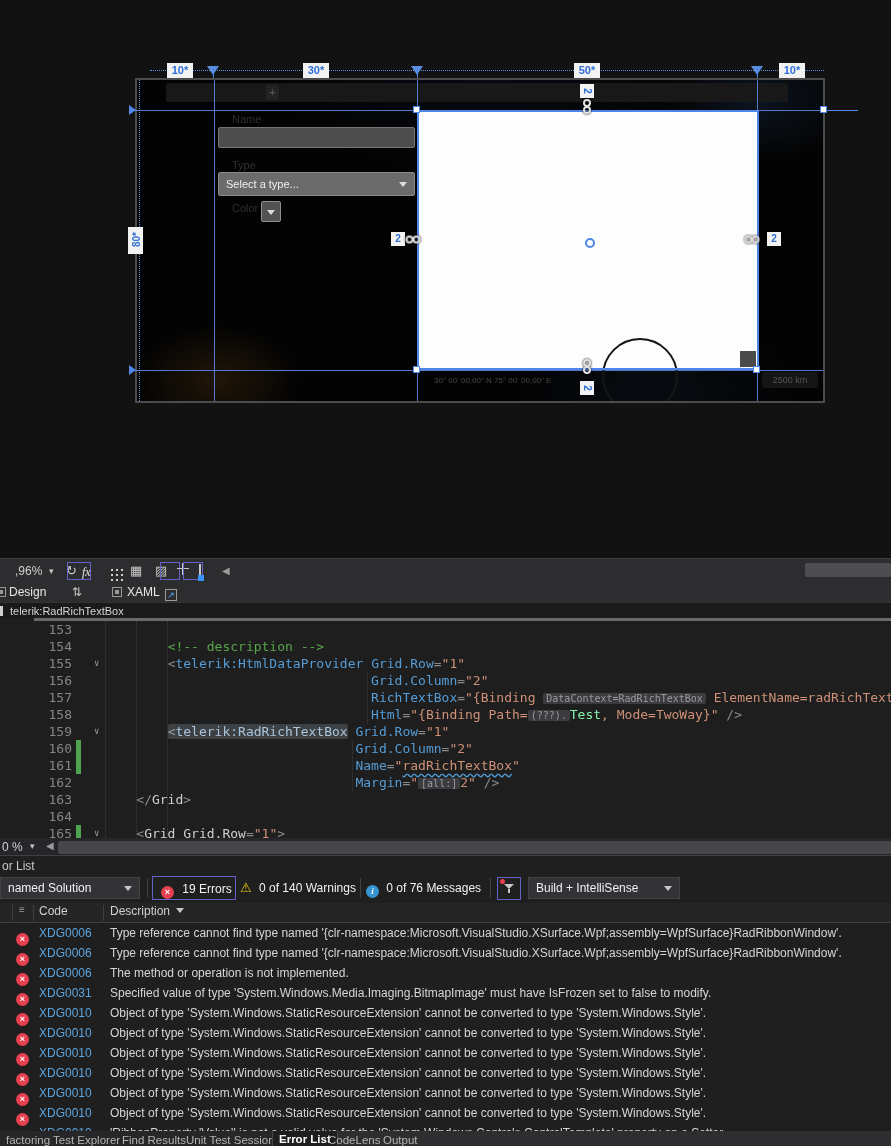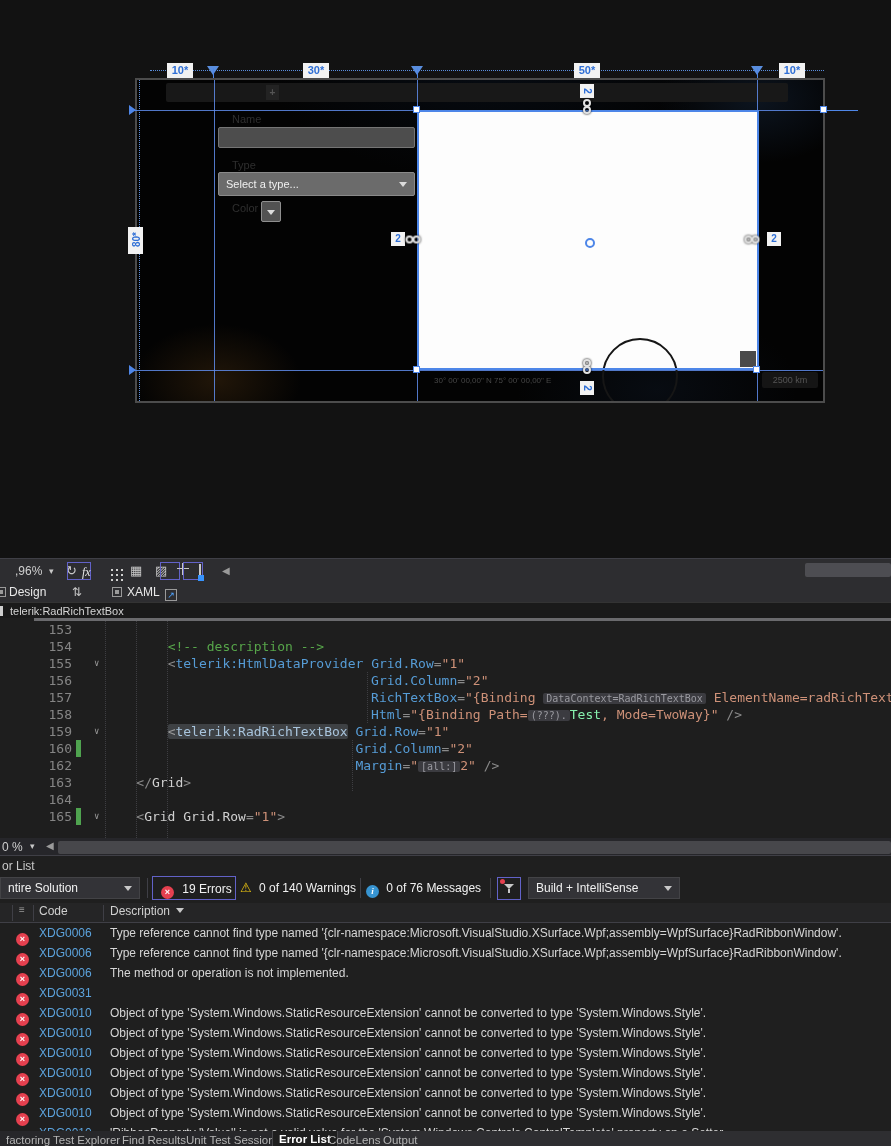--- a/index.html
+++ b/index.html
@@ -249,40 +249,41 @@
     <div class="igs" style="left:352px;top:119px;height:51px;"></div>
     <div>
         <div class="cl"><span class="ln">153</span><span class="code"></span></div>
         <div class="cl"><span class="ln">154</span><span class="code"><span class="tk-p">        </span><span class="tk-c">&lt;!-- description --&gt;</span></span></div>
         <div class="cl"><span class="ln">155</span><span class="fold">∨</span><span class="code"><span class="tk-p">        </span><span class="tk-g">&lt;</span><span class="tk-t">telerik:HtmlDataProvider</span><span class="tk-p"> </span><span class="tk-a">Grid.Row</span><span class="tk-g">=</span><span class="tk-v">"1"</span></span></div>
         <div class="cl"><span class="ln">156</span><span class="code"><span class="tk-p">                                  </span><span class="tk-a">Grid.Column</span><span class="tk-g">=</span><span class="tk-v">"2"</span></span></div>
         <div class="cl"><span class="ln">157</span><span class="code"><span class="tk-p">                                  </span><span class="tk-a">RichTextBox</span><span class="tk-g">=</span><span class="tk-v">"{Binding </span><span class="tk-ad">DataContext=RadRichTextBox</span><span class="tk-v"> ElementName=radRichTextBox}"</span></span></div>
         <div class="cl"><span class="ln">158</span><span class="code"><span class="tk-p">                                  </span><span class="tk-a">Html</span><span class="tk-g">=</span><span class="tk-v">"{Binding Path=</span><span class="tk-ad">(???).</span><span class="tk-gd">Test</span><span class="tk-v">, Mode=TwoWay}"</span><span class="tk-p"> </span><span class="tk-g">/&gt;</span></span></div>
         <div class="cl"><span class="ln">159</span><span class="fold">∨</span><span class="code"><span class="tk-p">        </span><span class="tk-hg">&lt;</span><span class="tk-ht">telerik:RadRichTextBox</span><span class="tk-p"> </span><span class="tk-a">Grid.Row</span><span class="tk-g">=</span><span class="tk-v">"1"</span></span></div>
         <div class="cl"><span class="ln">160</span><span class="chg"></span><span class="code"><span class="tk-p">                                </span><span class="tk-a">Grid.Column</span><span class="tk-g">=</span><span class="tk-v">"2"</span></span></div>
+        <div class="cl"><span class="ln">161</span><span class="chg"></span><span class="code"><span class="tk-p">                                </span><span class="tk-a">Name</span><span class="tk-g">=</span><span class="tk-v">"</span><span class="tk-wv">radRichTextBox</span><span class="tk-v">"</span></span></div>
         <div class="cl"><span class="ln">162</span><span class="code"><span class="tk-p">                                </span><span class="tk-a">Margin</span><span class="tk-g">=</span><span class="tk-v">"</span><span class="tk-ad">[all:]</span><span class="tk-v">2"</span><span class="tk-p"> </span><span class="tk-g">/&gt;</span></span></div>
         <div class="cl"><span class="ln">163</span><span class="code"><span class="tk-p">    </span><span class="tk-g">&lt;/</span><span class="tk-w">Grid</span><span class="tk-g">&gt;</span></span></div>
         <div class="cl"><span class="ln">164</span><span class="code"></span></div>
         <div class="cl"><span class="ln">165</span><span class="chg"></span><span class="fold">∨</span><span class="code"><span class="tk-p">    </span><span class="tk-g">&lt;</span><span class="tk-w">Grid</span><span class="tk-p"> </span><span class="tk-w">Grid.Row</span><span class="tk-g">=</span><span class="tk-v">"1"</span><span class="tk-g">&gt;</span></span></div>
       </div>
   </div>
 
   <div class="edscroll">
     <span style="position:absolute;left:2px;top:2px;">0 %</span>
     <span style="position:absolute;left:30px;top:3px;color:#c8c8c8;font-size:9px;">▾</span>
     <span style="position:absolute;left:46px;top:2px;color:#9a9a9a;font-size:10px;">◀</span>
     <div class="edthumb"></div>
   </div>
 
   <section class="elist">
     <span class="el-title">or List</span>
 
     <div class="el-toolbar">
       <div class="combo" style="left:0;top:2px;width:140px;height:22px;">
-        <span>ntire Solution</span>
+        <span>named Solution</span>
         <span class="ccaret"></span>
       </div>
       <div class="sep" style="left:147px;"></div>
       <div class="elbtn" style="left:152px;width:84px;border:1px solid #6262c8;padding-left:8px;">
         <span class="errcirc">×</span>
         <span style="margin-left:5px;">19 Errors</span>
       </div>
       <div class="elbtn" style="left:240px;">
         <span class="warntri">⚠</span>
         <span style="margin-left:4px;text-align:right;">0 of 140 Warnings</span>
@@ -324,20 +325,21 @@
           <span class="edesc">Type reference cannot find type named '{clr-namespace:Microsoft.VisualStudio.XSurface.Wpf;assembly=WpfSurface}RadRibbonWindow'.</span>
         </div>
         <div class="erow">
           <span class="eicon"><span class="errcirc">×</span></span>
           <span class="ecode">XDG0006</span>
           <span class="edesc">The method or operation is not implemented.</span>
         </div>
         <div class="erow">
           <span class="eicon"><span class="errcirc">×</span></span>
           <span class="ecode">XDG0031</span>
+          <span class="edesc">Specified value of type 'System.Windows.Media.Imaging.BitmapImage' must have IsFrozen set to false to modify.</span>
         </div>
         <div class="erow">
           <span class="eicon"><span class="errcirc">×</span></span>
           <span class="ecode">XDG0010</span>
           <span class="edesc">Object of type 'System.Windows.StaticResourceExtension' cannot be converted to type 'System.Windows.Style'.</span>
         </div>
         <div class="erow">
           <span class="eicon"><span class="errcirc">×</span></span>
           <span class="ecode">XDG0010</span>
           <span class="edesc">Object of type 'System.Windows.StaticResourceExtension' cannot be converted to type 'System.Windows.Style'.</span>

